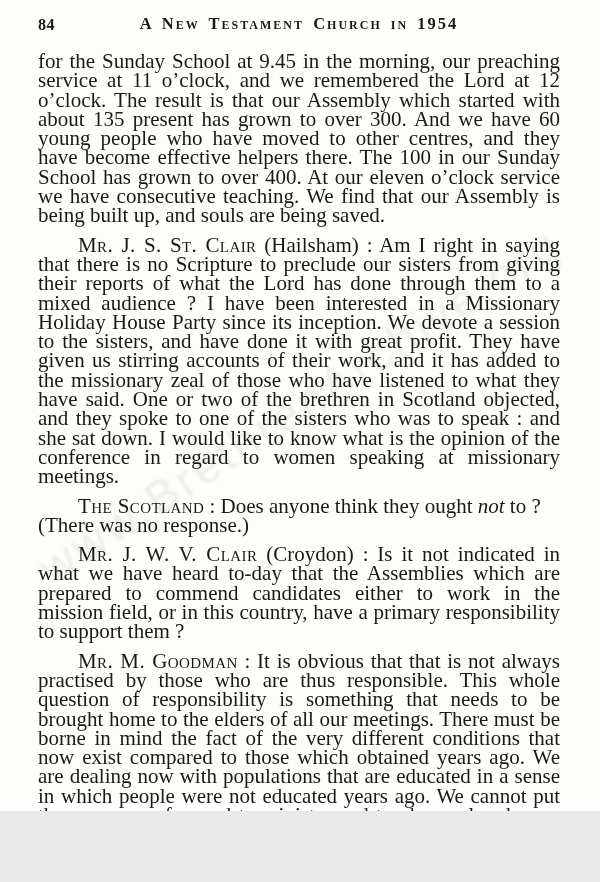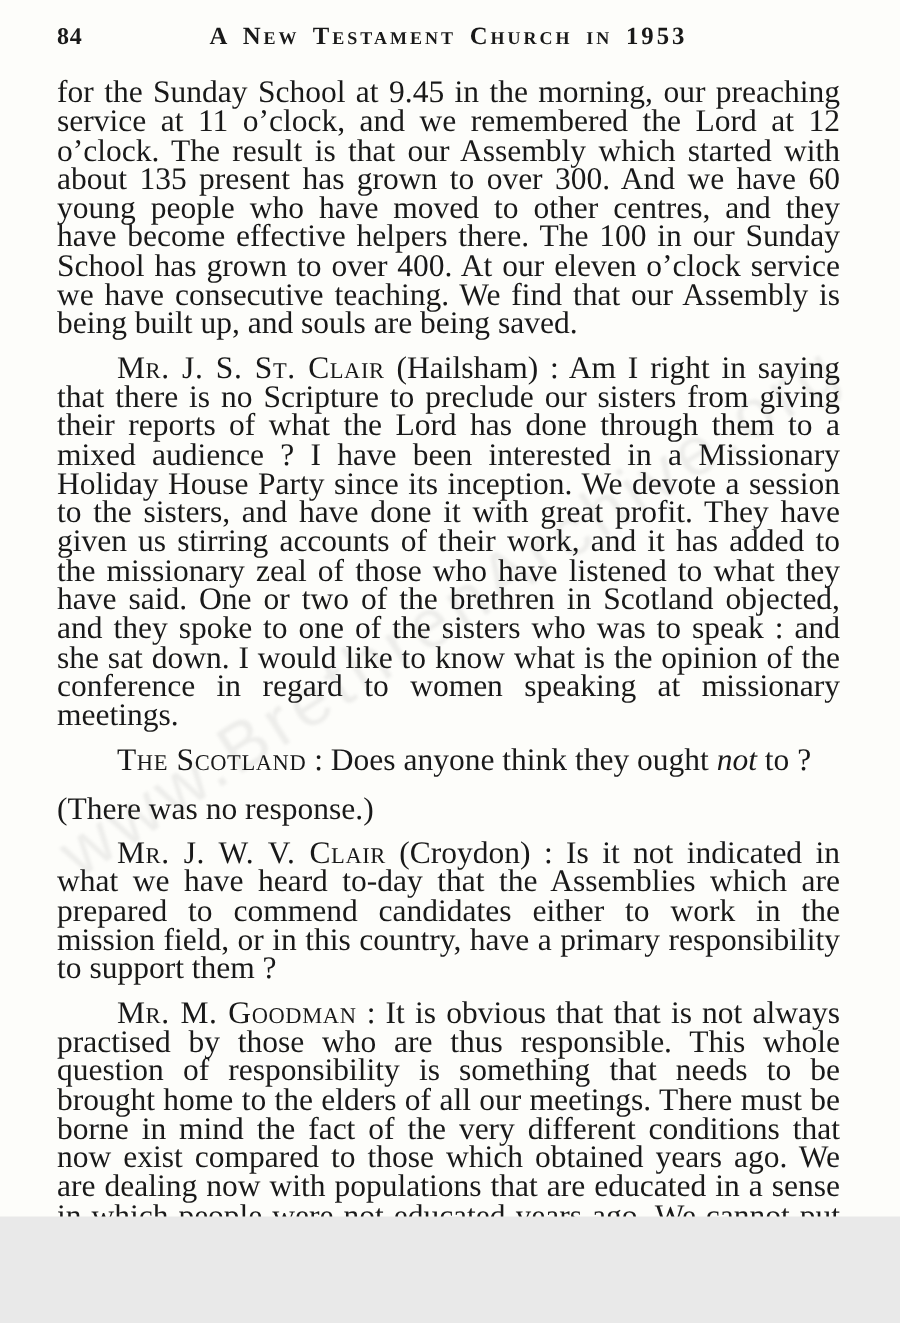--- a/index.html
+++ b/index.html
@@ -69,36 +69,35 @@
     text-align: justify;
     text-justify: inter-word;
   }
   .sc {
     font-variant: small-caps;
     letter-spacing: 0.4px;
     margin-left: 40px;
   }
   .block {
     display: block;
-    margin-top: 14px;
   }
   em {
     font-style: italic;
   }
 </style>
 </head>
 <body>
 
 <div class="page">
 
   <div class="watermark">www.BrethrenArchive.org</div>
 
   <div class="page-header">
     <span class="pagenum">84</span>
-    <h1 class="title">A New Testament Church in 1953</h1>
+    <h1 class="title">A New Testament Church in 1954</h1>
   </div>
 
   <div class="body-text">
 
     <p>for the Sunday School at 9.45 in the morning, our preaching service at 11 o’clock, and we remembered the Lord at 12 o’clock.  The result is that our Assembly which started with about 135 present has grown to over 300.  And we have 60 young people who have moved to other centres, and they have become effective helpers there.  The 100 in our Sunday School has grown to over 400.  At our eleven o’clock service we have consecutive teaching.  We find that our Assembly is being built up, and souls are being saved.</p>
 
     <p><span class="sc">Mr. J. S. St. Clair</span><span> (Hailsham)&nbsp;: Am I right in saying that there is no Scripture to preclude our sisters from giving their reports of what the Lord has done through them to a mixed audience&nbsp;?  I have been interested in a Missionary Holiday House Party since its inception.  We devote a session to the sisters, and have done it with great profit.  They have given us stirring accounts of their work, and it has added to the missionary zeal of those who have listened to what they have said.  One or two of the brethren in Scotland objected, and they spoke to one of the sisters who was to speak&nbsp;: and she sat down.  I would like to know what is the opinion of the conference in regard to women speaking at missionary meetings.</span></p>
 
     <p><span class="sc">The Scotland</span><span>&nbsp;: Does anyone think they ought </span><em>not</em><span> to&nbsp;?</span><span class="block">(There was no response.)</span></p>
 

